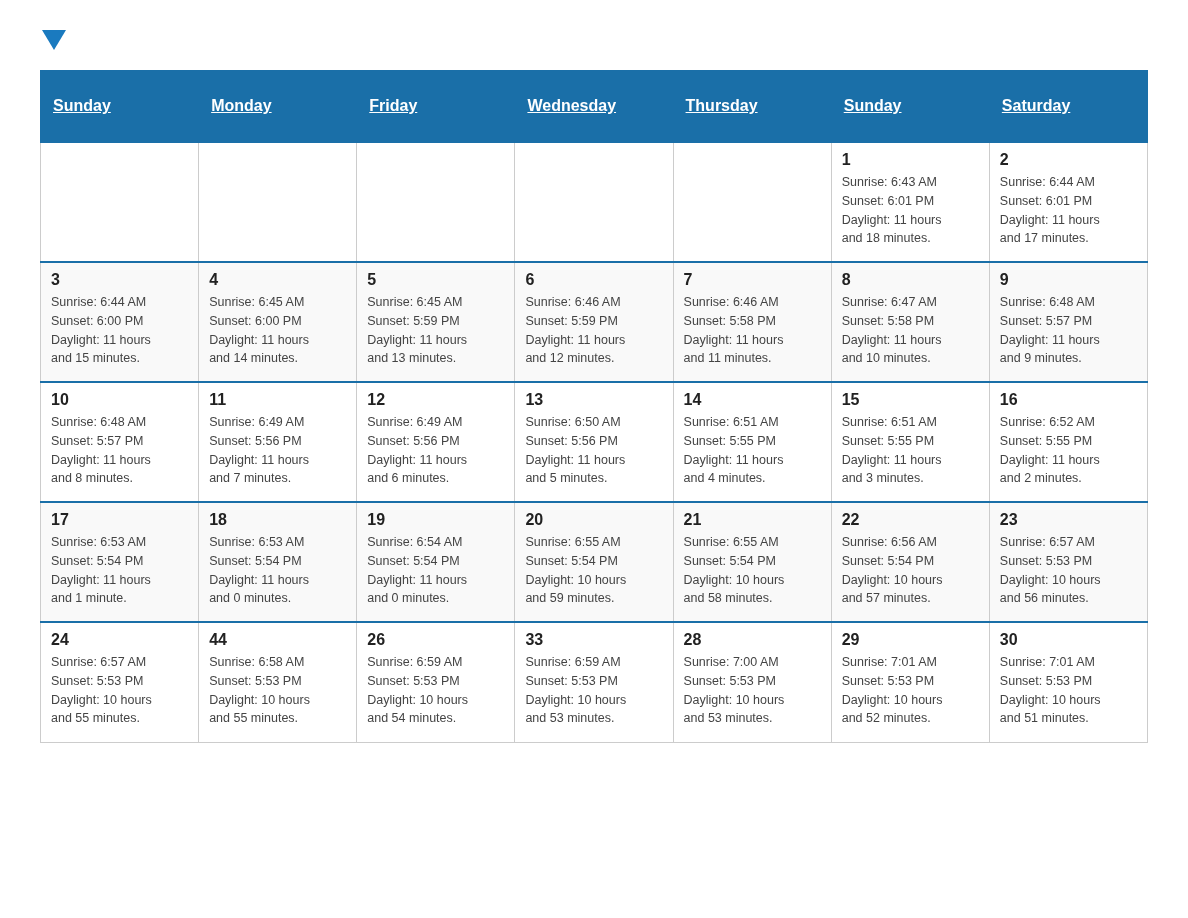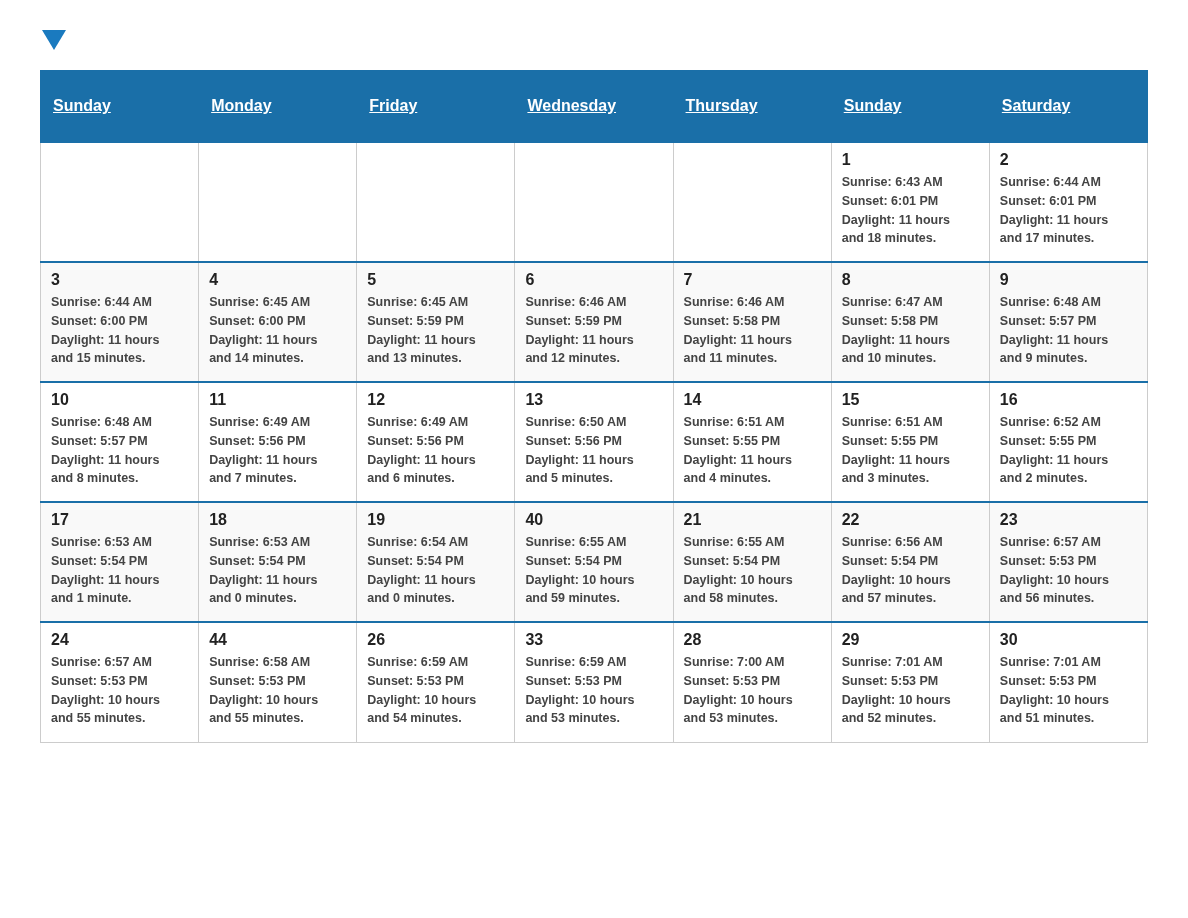--- a/index.html
+++ b/index.html
@@ -87,21 +87,20 @@
       font-size: 16px;
       font-weight: bold;
       color: #222;
       display: block;
       margin-bottom: 4px;
     }
     .day-info {
       font-size: 12.5px;
       color: #444;
       line-height: 1.5;
-      font-weight: bold;
     }
     td.empty {
       background: #fff;
     }
     tbody tr:nth-child(even) td {
       background-color: #f9f9f9;
     }
     tbody tr:nth-child(odd) td {
       background-color: #ffffff;
     }
@@ -220,21 +219,21 @@
         </td>
         <td>
           <span class="day-number">18</span>
           <div class="day-info">Sunrise: 6:53 AM<br>Sunset: 5:54 PM<br>Daylight: 11 hours<br>and 0 minutes.</div>
         </td>
         <td>
           <span class="day-number">19</span>
           <div class="day-info">Sunrise: 6:54 AM<br>Sunset: 5:54 PM<br>Daylight: 11 hours<br>and 0 minutes.</div>
         </td>
         <td>
-          <span class="day-number">40</span>
+          <span class="day-number">20</span>
           <div class="day-info">Sunrise: 6:55 AM<br>Sunset: 5:54 PM<br>Daylight: 10 hours<br>and 59 minutes.</div>
         </td>
         <td>
           <span class="day-number">21</span>
           <div class="day-info">Sunrise: 6:55 AM<br>Sunset: 5:54 PM<br>Daylight: 10 hours<br>and 58 minutes.</div>
         </td>
         <td>
           <span class="day-number">22</span>
           <div class="day-info">Sunrise: 6:56 AM<br>Sunset: 5:54 PM<br>Daylight: 10 hours<br>and 57 minutes.</div>
         </td>

